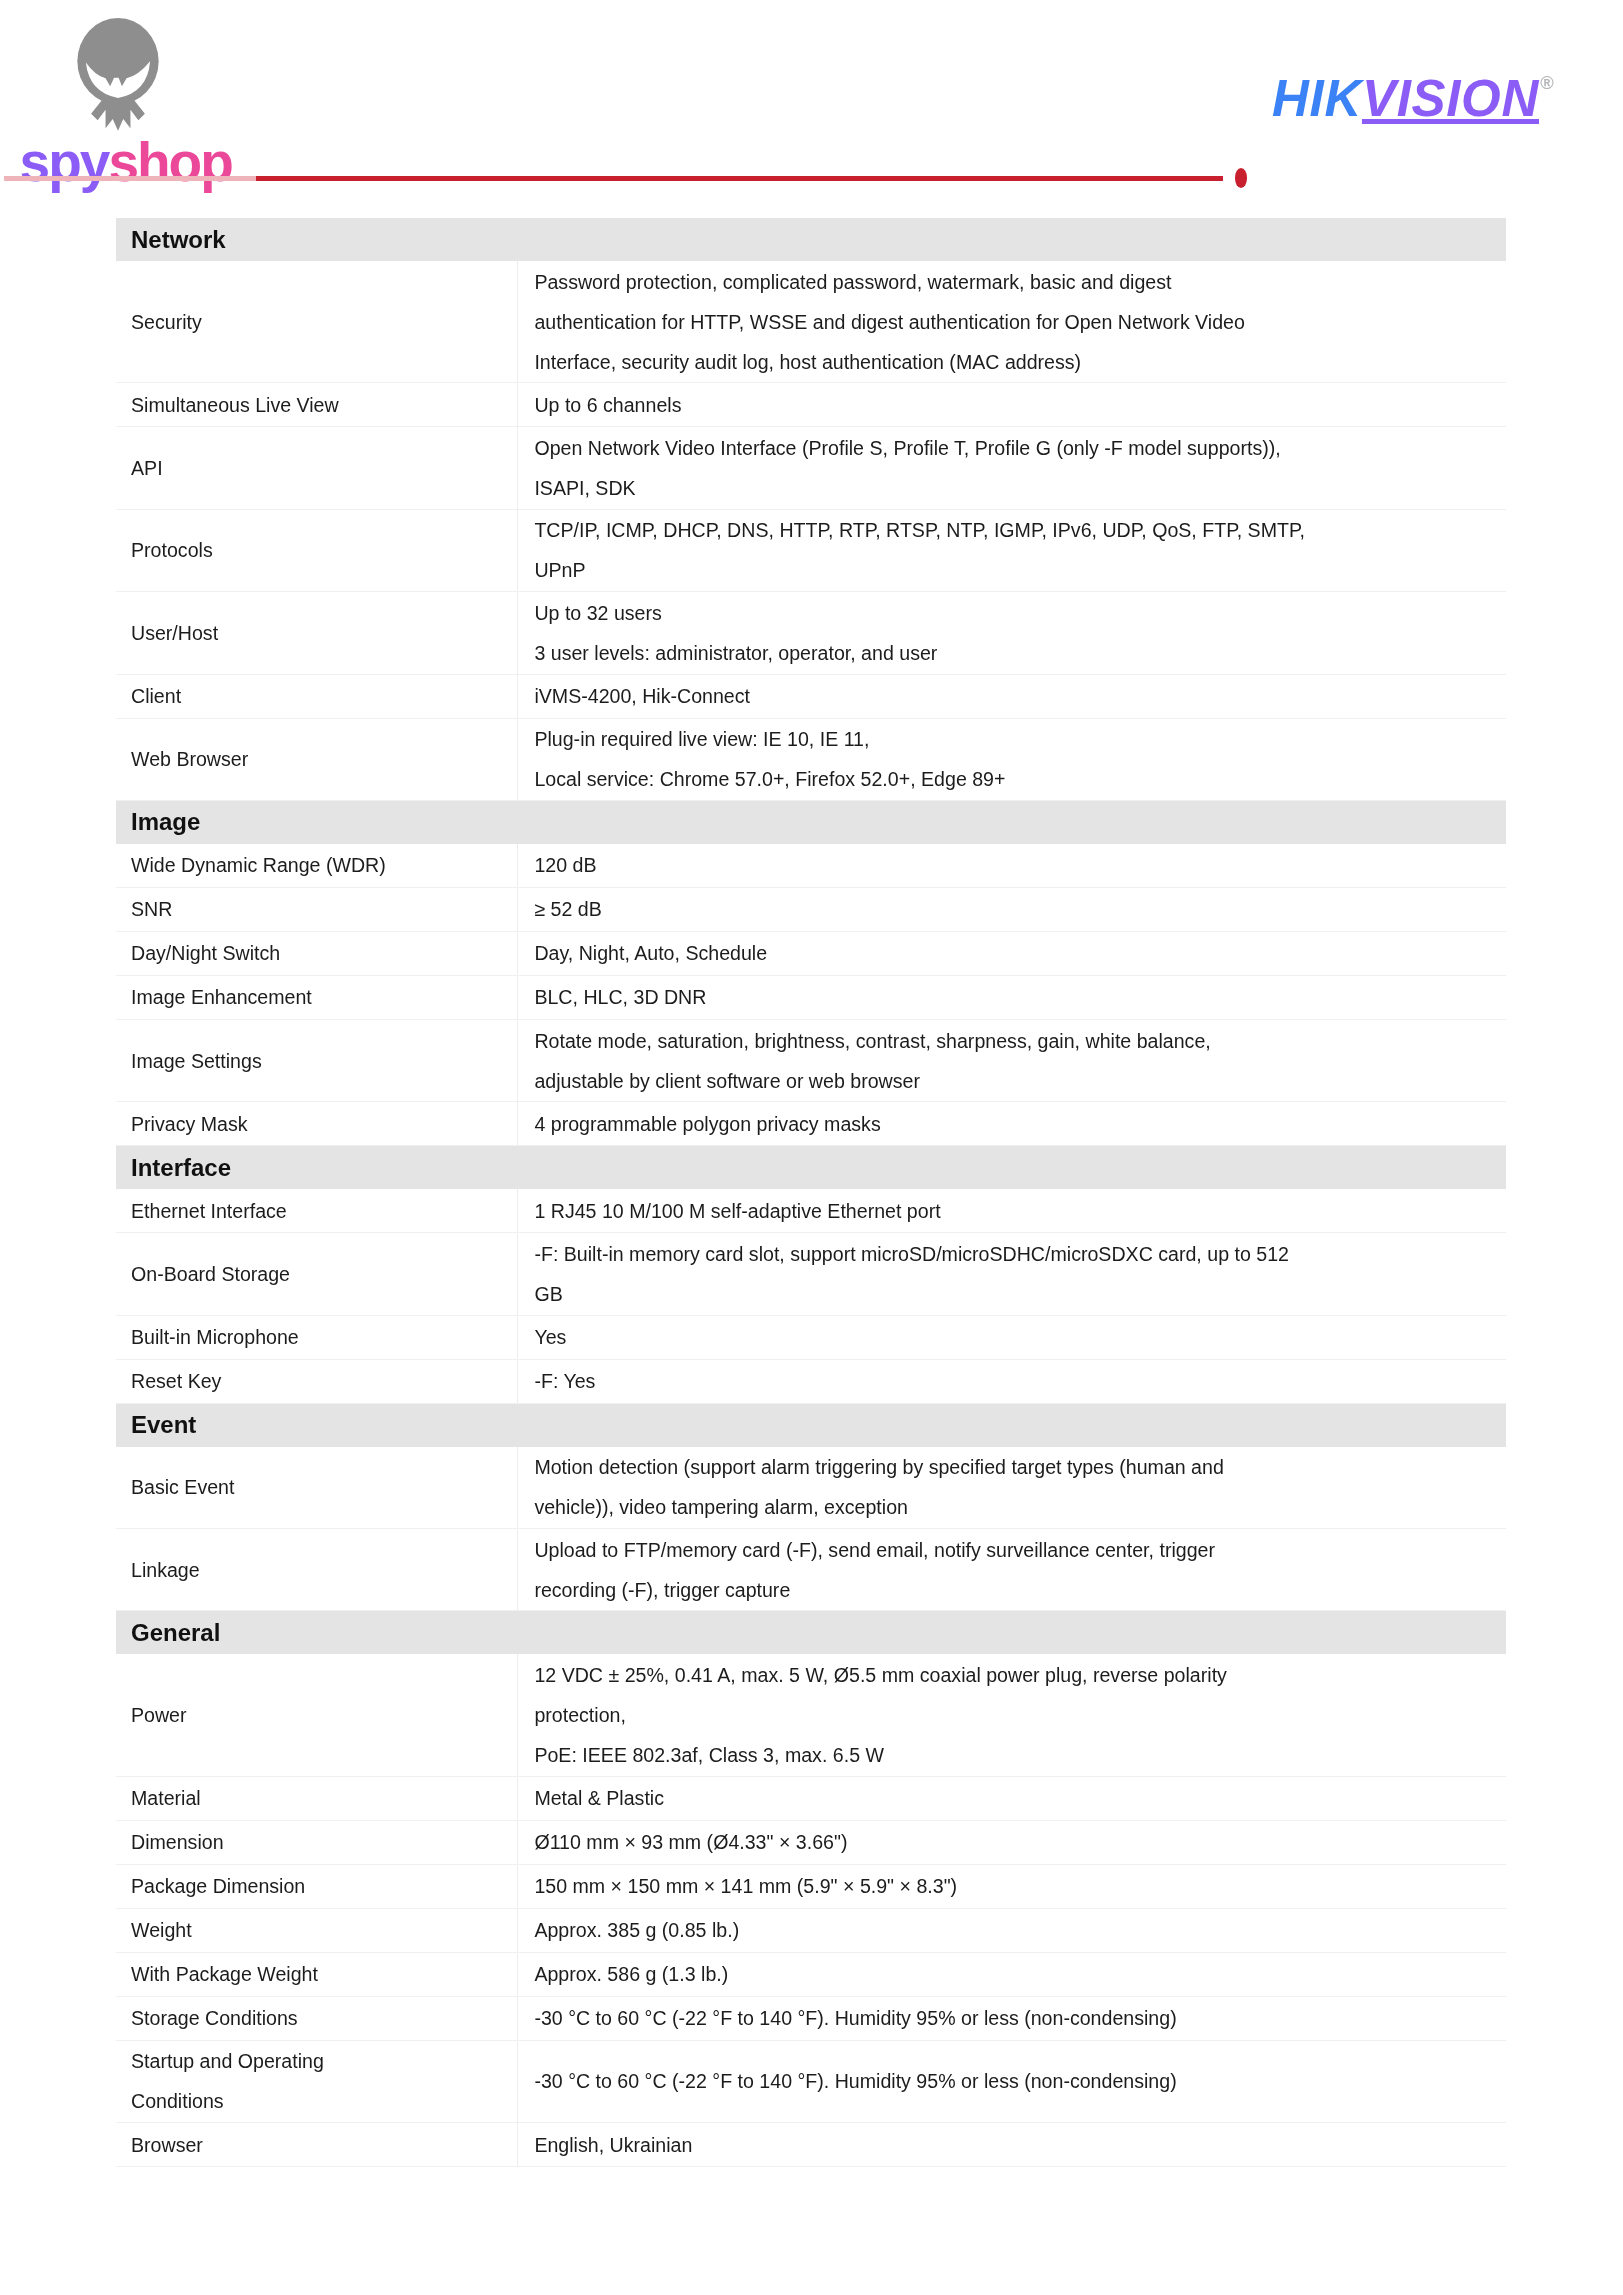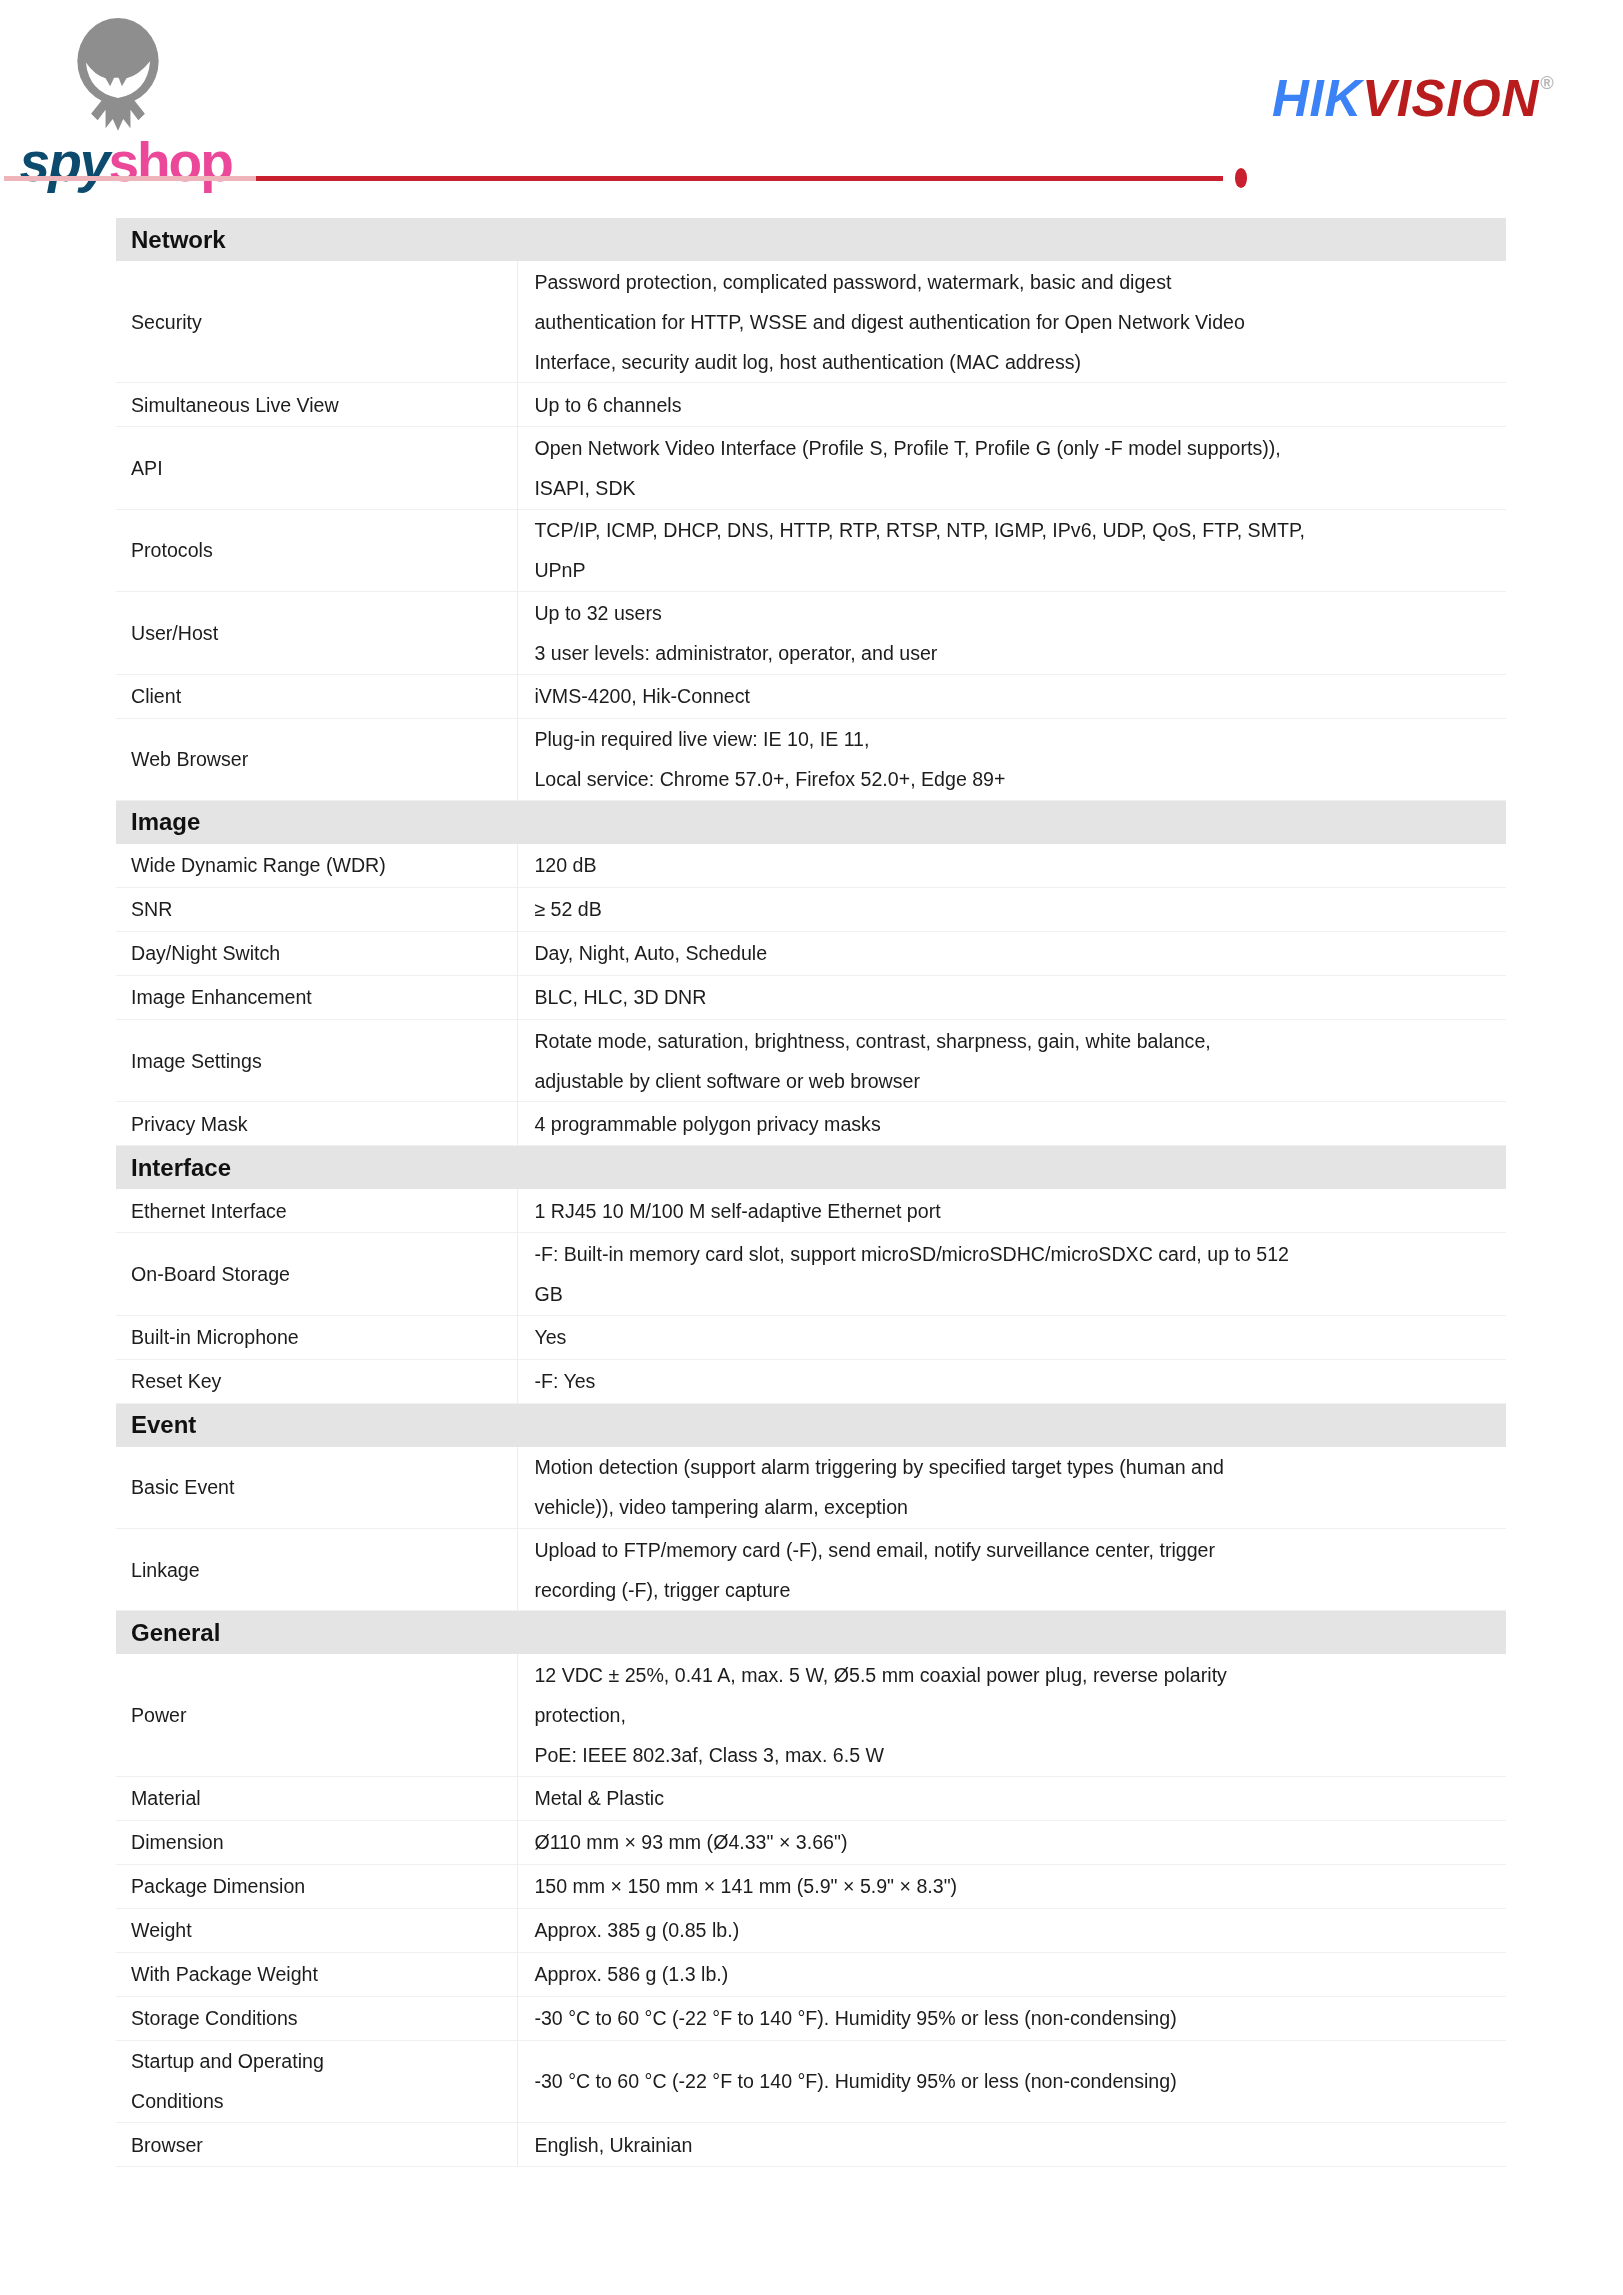--- a/index.html
+++ b/index.html
@@ -9,32 +9,32 @@
     -webkit-font-smoothing:antialiased;
   }
   
   .page-header{position:absolute;left:0;top:0;width:1623px;height:222px;}
   .mascot{position:absolute;left:72px;top:18.3px;width:92px;height:118px;}
   .wordmark{
     position:absolute;left:19.6px;top:135px;
     font-size:55px;font-weight:bold;letter-spacing:-2px;line-height:1;
     z-index:1;
   }
-  .wordmark .spy{color:#0c4a6e;font-style:italic;}
+  .wordmark .spy{color:#8b5cf6;}
   .wordmark .shop{color:#ec4899;}
   .rule-light{position:absolute;left:3.9px;top:176px;width:253px;height:4.6px;background:#eeb4b9;z-index:2;}
   .rule-red{position:absolute;left:256px;top:176px;width:967px;height:4.6px;background:#c9202f;z-index:2;}
   .rule-dot{position:absolute;left:1235px;top:168px;width:12.4px;height:20px;border-radius:50%;background:#c9202f;z-index:2;}
   .hikvision{
     position:absolute;left:1272px;top:73px;
     font-size:51px;font-weight:bold;font-style:italic;letter-spacing:0.7px;line-height:1;
     white-space:nowrap;
   }
   .hikvision .hik{color:#3b82f6;}
-  .hikvision .vision{color:#b91c1c;}
+  .hikvision .vision{color:#8b5cf6;text-decoration:underline;}
   .hikvision .reg{font-size:18.3px;color:#b3b5b7;font-style:normal;position:relative;top:-27.5px;left:1.3px;}
   
   .spec-table{
     position:absolute;left:116px;top:218px;width:1390px;
     font-size:19.6px;line-height:40px;
   }
   .section-header{
     background:#e4e4e4;height:43px;
     display:flex;align-items:center;
     padding-left:15px;box-sizing:border-box;

